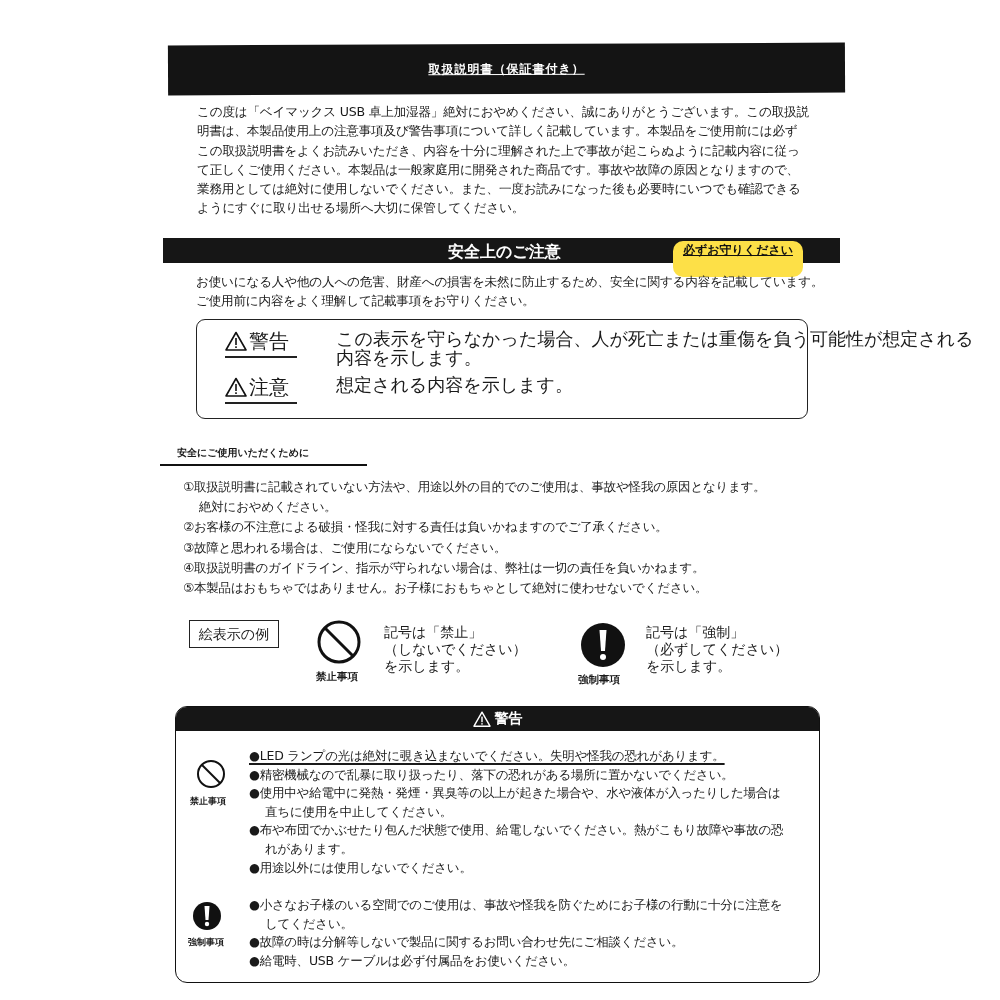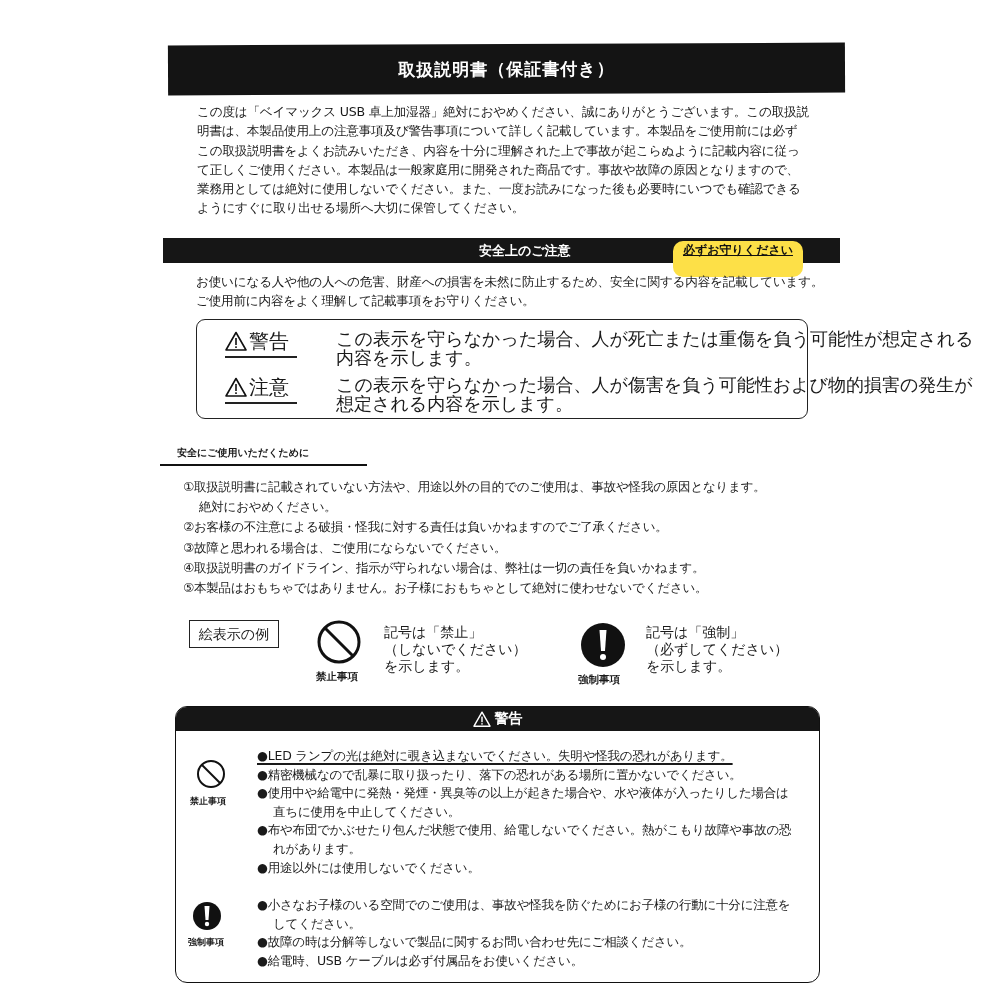--- a/index.html
+++ b/index.html
@@ -16,38 +16,38 @@
     .abs { position: absolute; }
 
     
     .title-bar {
       left: 168px; top: 44px; width: 677px; height: 50px;
       background: #141414;
       transform: rotate(-0.25deg);
       display: flex; align-items: center; justify-content: center;
     }
     .title-bar span {
-      color: #ffffff; font-weight: bold; font-size: 17px; letter-spacing: 1px;
+      color: #ffffff; font-weight: bold; font-size: 12px; letter-spacing: 1px; text-decoration: underline;
     }
 
     
     .intro {
       left: 197px; top: 102px; width: 630px;
       font-size: 12.6px; line-height: 19.3px; letter-spacing: -0.2px;
     }
     .intro p { margin: 0; white-space: nowrap; }
 
     
     .safety-bar {
       left: 163px; top: 238px; width: 677px; height: 25px;
       background: #161616;
     }
     .safety-bar .label {
-      position: absolute; left: 316px; top: 4px;
-      color: #fff; font-weight: bold; font-size: 13px;
+      position: absolute; left: 285px; top: 4px;
+      color: #fff; font-weight: bold; font-size: 16px;
     }
     .safety-bar .pill {
       position: absolute; left: 510px; top: 3px;
       height: 36px; padding: 0 10px;
       background: #fde047; color: #111;
       border-radius: 10px;
       font-weight: bold; font-size: 12px; line-height: 19px; text-decoration: underline;
     }
 
     .safety-intro {
@@ -119,21 +119,21 @@
       background: #161616;
       display: flex; align-items: center; justify-content: center;
       color: #fff; font-weight: bold; font-size: 14px;
     }
     .warning-header svg { margin-right: 4px; }
     .side-icon { position: absolute; }
     .side-label {
       position: absolute; font-size: 9px; font-weight: bold; white-space: nowrap;
     }
     .bullets {
-      position: absolute; font-size: 12.5px; line-height: 18.6px; letter-spacing: -0.2px; margin-left: 8px;
+      position: absolute; font-size: 12.5px; line-height: 18.6px; letter-spacing: -0.2px;
     }
     .bullets p { margin: 0; white-space: nowrap; }
     .bullets .cont { padding-left: 16px; }
     .bullets .ul { text-decoration: underline; text-underline-offset: 3px; text-decoration-thickness: 1.5px; }
   </style>
 </head>
 <body>
 
 <div class="abs title-bar">
   <span>取扱説明書（保証書付き）</span>
@@ -172,21 +172,20 @@
   </div>
   <div class="legend-term" style="top:52px;">
     <svg class="tri" viewBox="0 0 22 20">
       <polygon points="11,1.5 21,19 1,19" fill="none" stroke="#111" stroke-width="1.6" stroke-linejoin="round"></polygon>
       <rect x="10.2" y="7" width="1.6" height="7" fill="#111"></rect>
       <rect x="10.2" y="15.3" width="1.6" height="1.7" fill="#111"></rect>
     </svg>
     <span>注意</span>
   </div>
   <div class="legend-desc" style="top:55px;">
-    <p>この表示を守らなかった場合、人が傷害を負う可能性および物的損害の発生が</p>
     <p>想定される内容を示します。</p>
   </div>
 </div>
 
 <div class="abs section-heading">安全にご使用いただくために</div>
 <div class="abs numbered-list">
   <p>①取扱説明書に記載されていない方法や、用途以外の目的でのご使用は、事故や怪我の原因となります。</p>
   <p class="cont">絶対におやめください。</p>
   <p>②お客様の不注意による破損・怪我に対する責任は負いかねますのでご了承ください。</p>
   <p>③故障と思われる場合は、ご使用にならないでください。</p>

